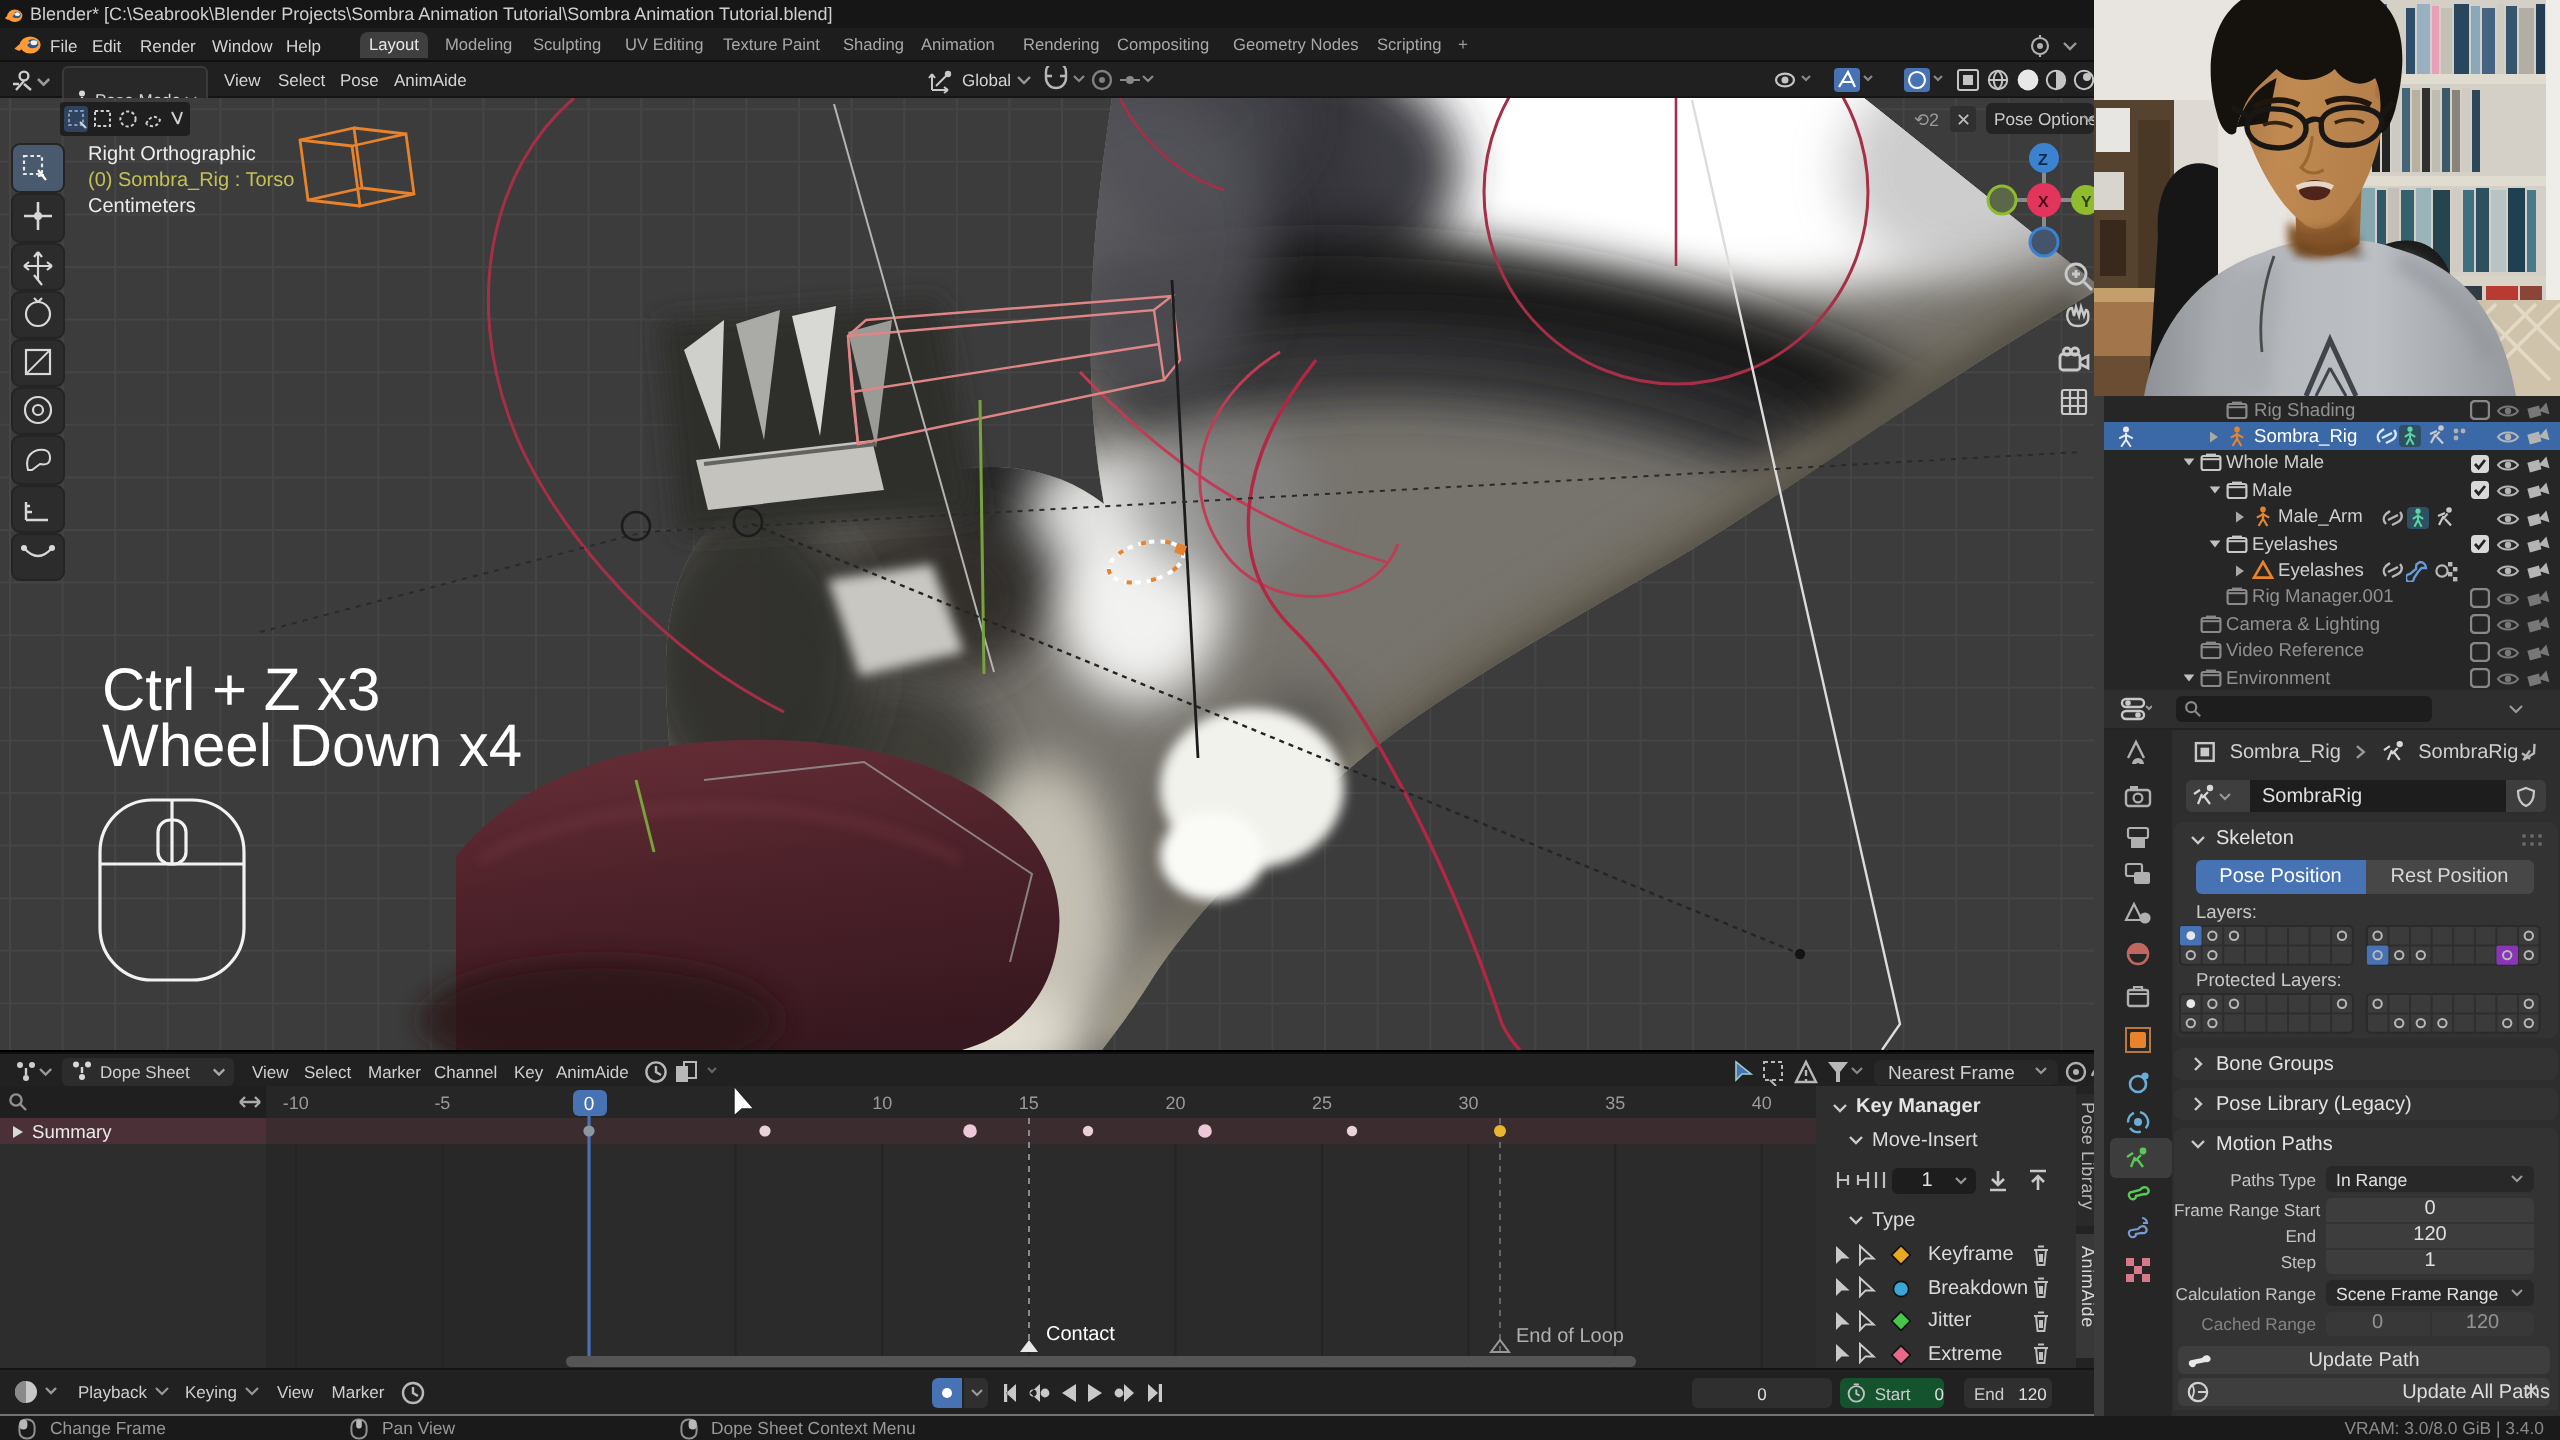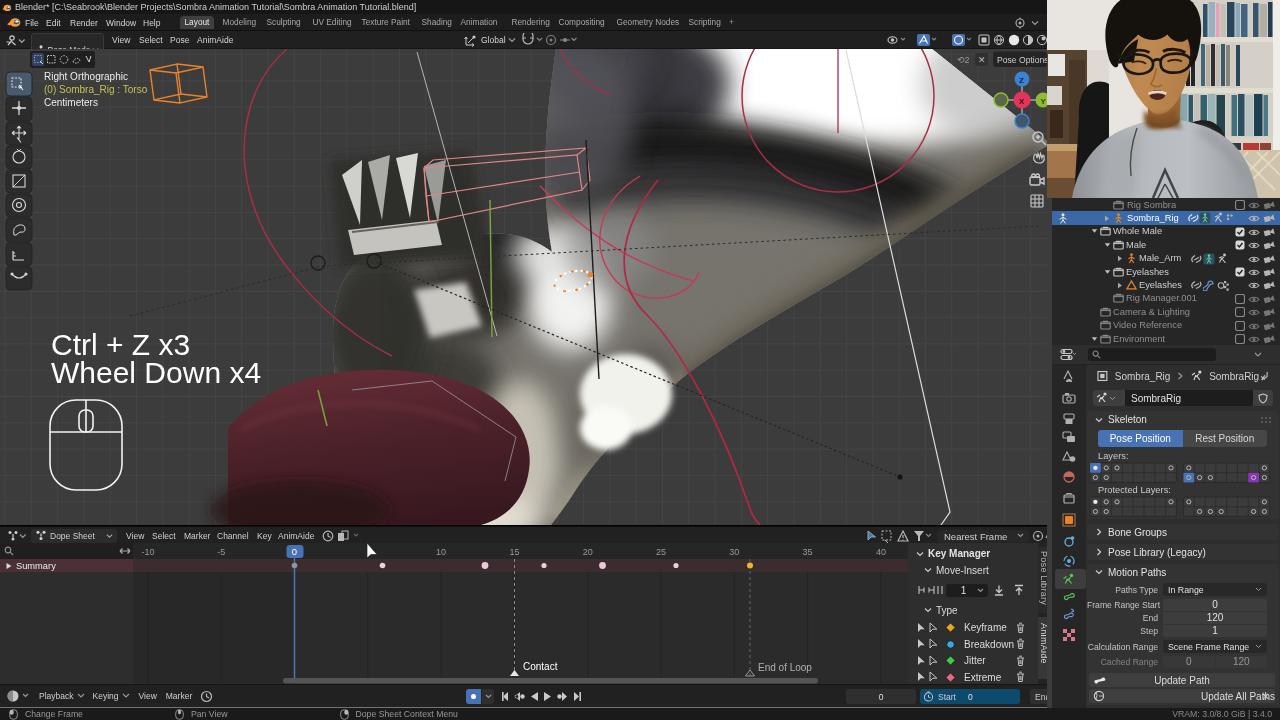--- a/index.html
+++ b/index.html
@@ -737,21 +737,21 @@
           <path d="M38,3 L31,7.5 L38,12 Z"></path>
           <path d="M44,3 L51,7.5 L44,12 Z"></path>
           <circle cx="59.5" cy="7.5" r="2.2"></circle>
             <path d="M62,3 L67,7.5 L62,12 Z"></path>
           <path d="M74,3 L79,7.5 L74,12 Z M79.4,3 l1.6,0 0,9 -1.6,0 Z"></path>
         </g>
       </svg>
     </div>
     <div class="abs row" style="left:846px;top:4px;height:15px">
       <div class="field" style="width:70px;height:15px;background:#2f2f2f">0</div>
-      <div class="field row" style="width:100px;height:15px;margin-left:4px;background:#0c4a6e;justify-content:flex-start">
+      <div class="field row" style="width:52px;height:15px;margin-left:4px;background:#14532d;justify-content:flex-start">
         <svg width="11" height="11" style="margin-left:3px" viewBox="0 0 12 12">
             <circle cx="6" cy="6.5" r="4.5" fill="none" stroke="#c0c0c0" stroke-width="1.1"></circle>
             <path d="M6,4 L6,6.5 L8,7.5 M4.5,1 L7.5,1" stroke="#c0c0c0" stroke-width="1.1" fill="none"></path>
           </svg>
         <span style="margin-left:4px;color:#cccccc">Start</span>
           <span style="margin-left:12px">0</span>
       </div>
       <div class="field row" style="width:44px;height:15px;margin-left:10px;background:#2f2f2f;justify-content:flex-start">
         <span style="margin-left:5px;color:#cccccc">End</span>
           <span style="margin-left:7px">120</span>
@@ -778,21 +778,21 @@
   </div>
 
   <div class="abs" style="left:1047px;top:198px;width:5px;height:510px;background:#3c3c3c"></div>
   <div class="abs" id="outliner">
       <div class="olrow" style="background:none">
         <svg width="11" height="10" style="position:absolute;left:61px" viewBox="0 0 11 10">
           <rect x="0.8" y="2" width="9.4" height="7" rx="1" fill="none" stroke="#8a8a8a" stroke-width="1.1"></rect>
           <path d="M0.8,3.6 L10.2,3.6" stroke="#8a8a8a" stroke-width="1"></path>
           <rect x="3" y="0.8" width="5" height="1.6" fill="#8a8a8a"></rect>
         </svg>
-        <span style="position:absolute;left:75px;color:#909090;white-space:nowrap">Rig Sombra</span>
+        <span style="position:absolute;left:75px;color:#909090;white-space:nowrap">Rig Shading</span>
         <svg width="10" height="10" style="position:absolute;left:183px;top:2px" viewBox="0 0 10 10">
           <rect x="0.5" y="0.5" width="9" height="9" rx="2" fill="none" stroke="#888" stroke-width="1.2"></rect>
         </svg>
         <svg width="12" height="9" style="position:absolute;left:196px;top:3px" viewBox="0 0 12 9">
           <path d="M1,4.5 C3,1.5 9,1.5 11,4.5 C9,7.5 3,7.5 1,4.5 Z" fill="none" stroke="#777" stroke-width="1.1"></path>
           <circle cx="6" cy="4.5" r="1.6" fill="#777"></circle>
         </svg>
         <svg width="12" height="10" style="position:absolute;left:211px;top:2px" viewBox="0 0 12 10">
           <path d="M1,3 L7,3 L7,5 L11,2.5 L11,8.5 L7,6 L7,8 L1,8 Z" fill="#777" transform="rotate(-15 6 5)"></path>
         </svg>

